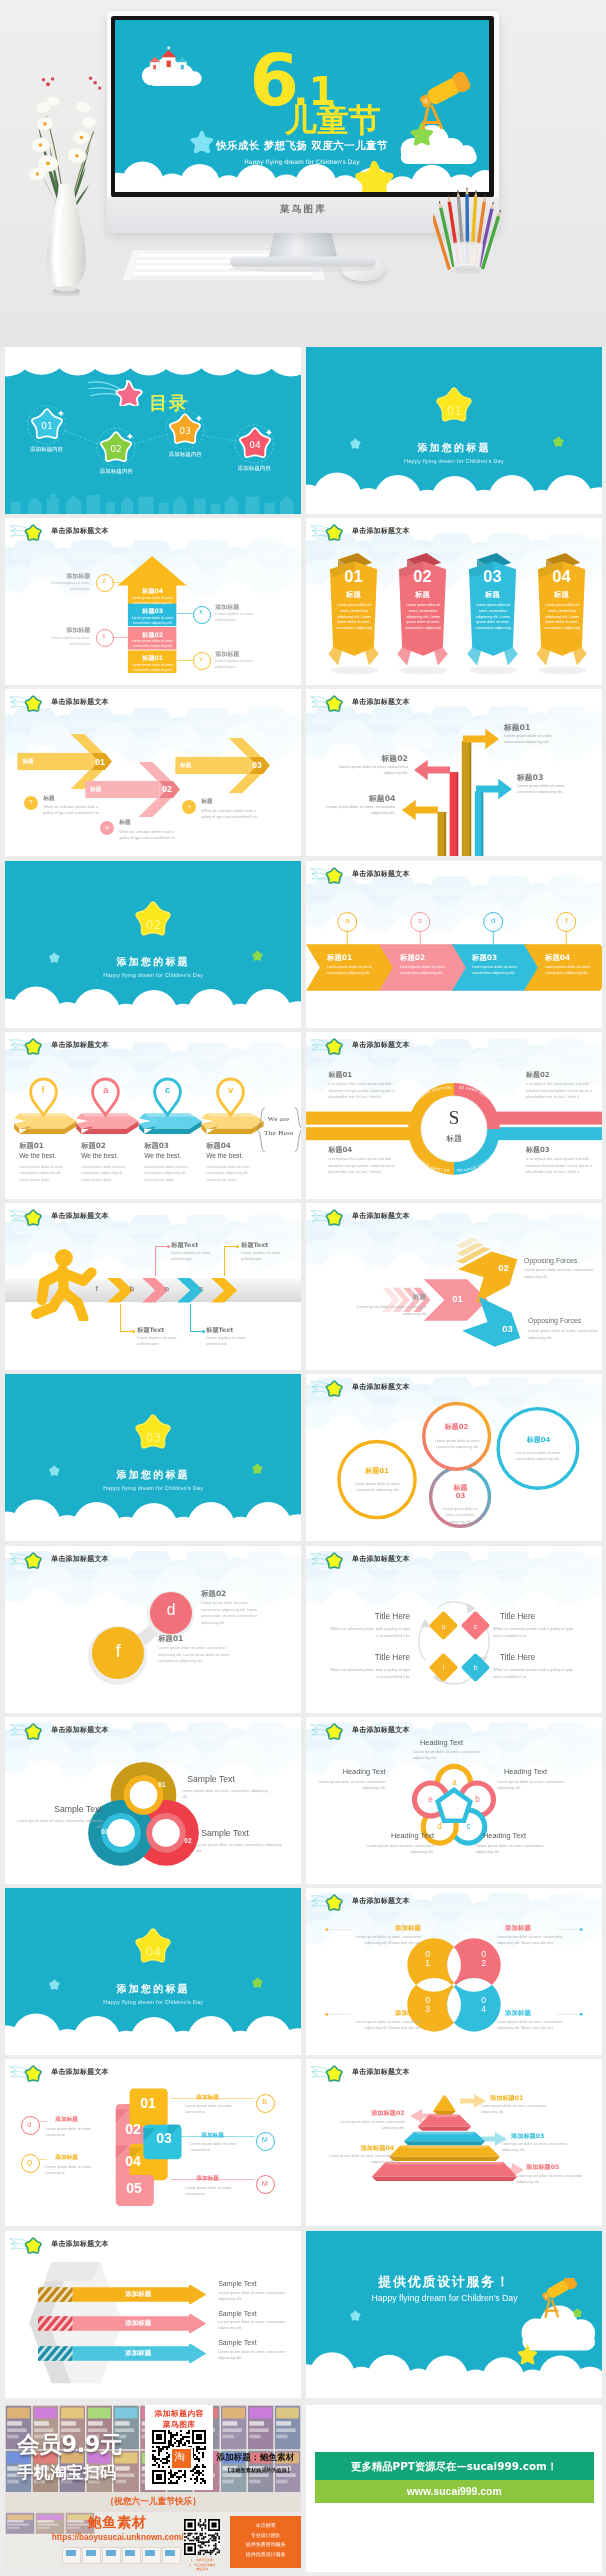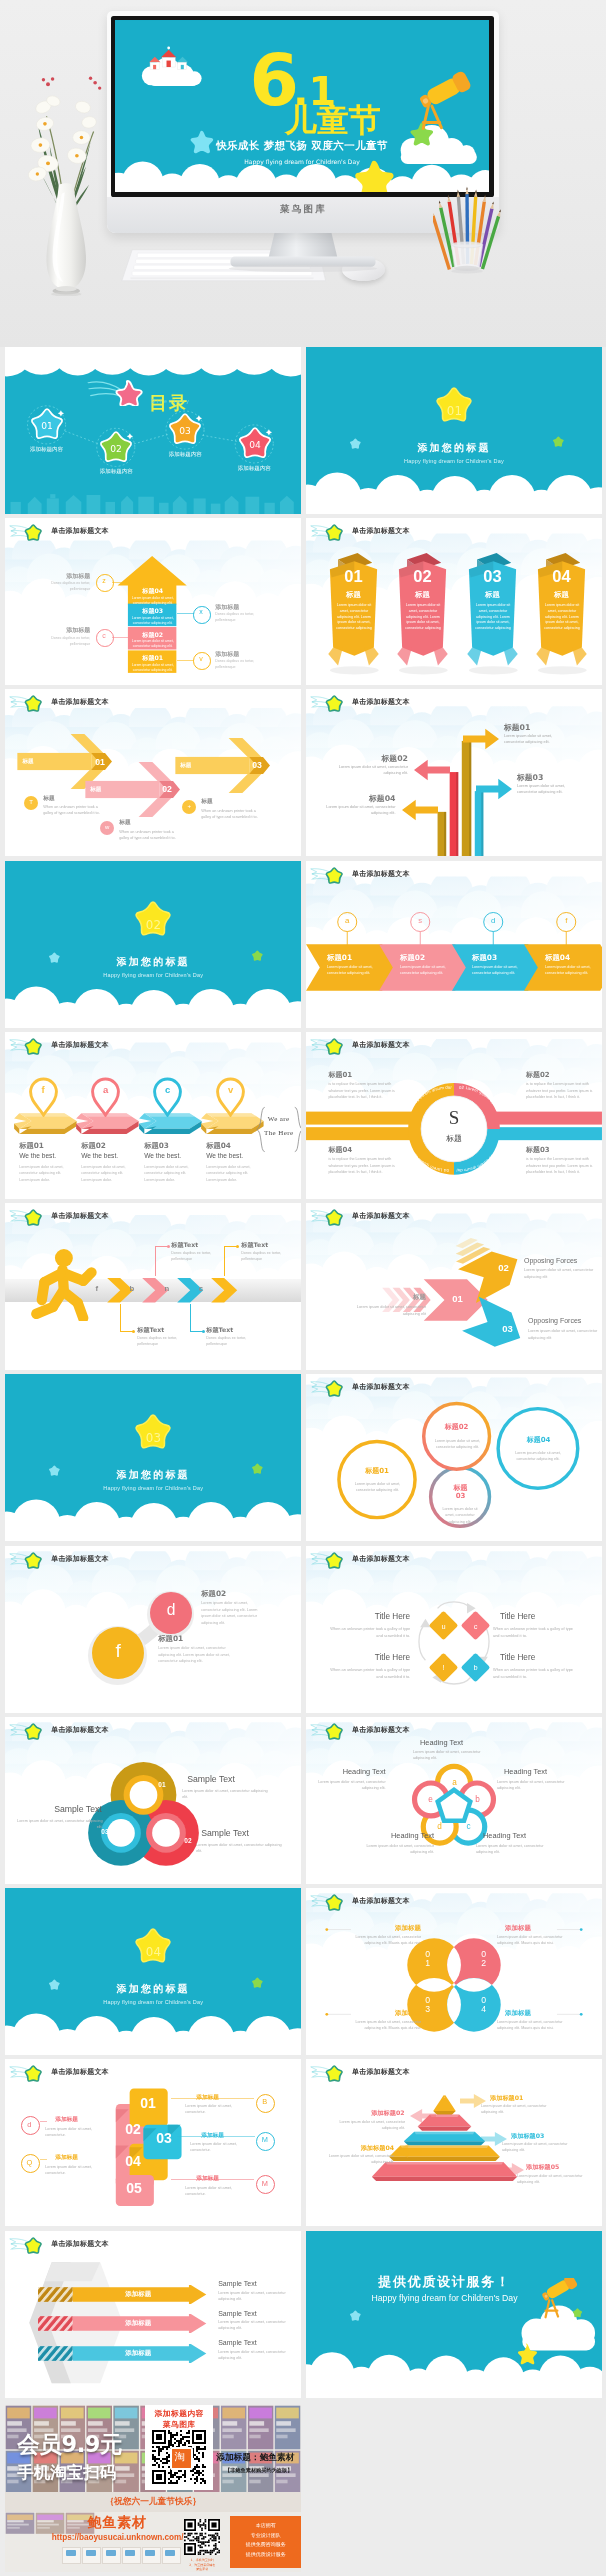--- a/index.html
+++ b/index.html
@@ -2957,15 +2957,21 @@
           <rect x="16.00" y="40.00" width="2.00" height="2.00" fill="#000"></rect>
           <rect x="18.00" y="40.00" width="2.00" height="2.00" fill="#000"></rect>
           <rect x="22.00" y="40.00" width="2.00" height="2.00" fill="#000"></rect>
           <rect x="30.00" y="40.00" width="2.00" height="2.00" fill="#000"></rect>
           <rect x="36.00" y="40.00" width="2.00" height="2.00" fill="#000"></rect>
         </svg>
         <div class="ab cn" style="left:170px;top:153px;width:54px;text-align:center;font-size:3px;color:#e8591e;line-height:1.5;">1、手机淘宝扫码<br>2、淘宝搜索店铺名<br>鲍鱼素材</div>
         <div class="ab" style="left:225px;top:111px;width:71px;height:52px;background:#ee6a1e;"></div>
         <div class="ab cn" style="left:225px;top:116px;width:71px;text-align:center;font-size:5px;color:#fff;line-height:1.9;">本店拥有<br>专业设计团队<br>提供免费咨询服务<br>提供优质设计服务</div>
       </div>
+      <div class="ab" style="left:306px;top:0;width:296px;height:167px;background:#ffffff;overflow:hidden;">
+        <div class="ab" style="left:8.7px;top:47px;width:279px;height:29px;background:#12a578;"></div>
+        <div class="ab cn" style="left:8.7px;top:55px;width:279px;text-align:center;font-size:10.4px;font-weight:bold;color:#ffffff;">更多精品PPT资源尽在—sucai999.com！</div>
+        <div class="ab" style="left:8.7px;top:75px;width:279px;height:23.4px;background:#8cc63e;"></div>
+        <div class="ab" style="left:8.7px;top:81px;width:279px;text-align:center;font-size:10.4px;font-weight:bold;color:#ffffff;">www.sucai999.com</div>
+      </div>
     </div>
 </div>
 
 
 </body></html>

